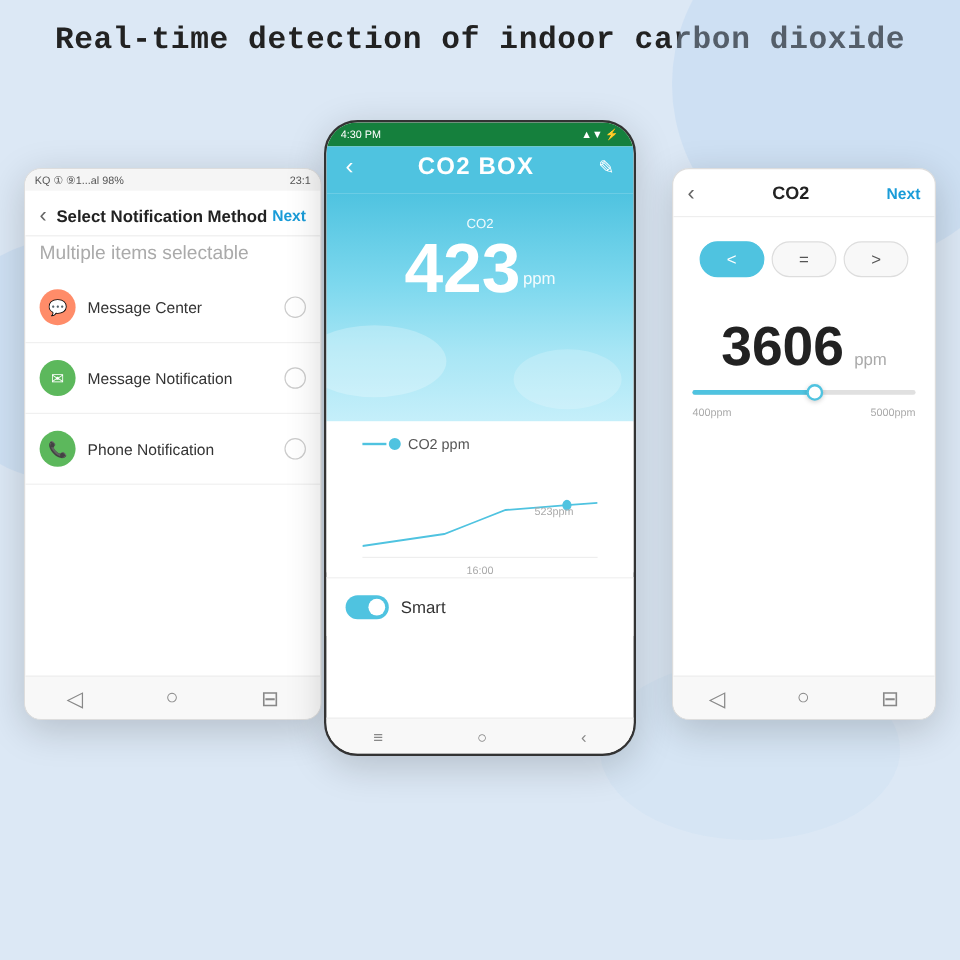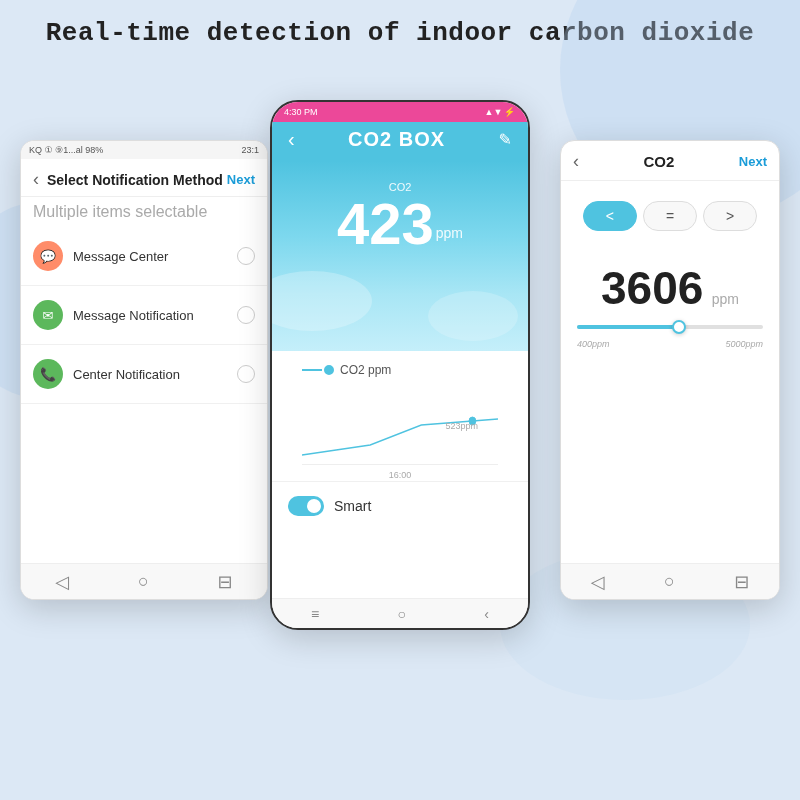--- a/index.html
+++ b/index.html
@@ -168,21 +168,21 @@
       border-top: 1px solid #eee;
       display: flex;
       align-items: center;
       justify-content: space-around;
       font-size: 18px;
       color: #888;
     }
 
     
     .phone-center .status-bar {
-      background: #ec4899;
+      background: #15803d;
       padding: 5px 12px;
       display: flex;
       justify-content: space-between;
       align-items: center;
       font-size: 9px;
       color: #fff;
     }
     .phone-center .nav-bar {
       background: #4fc3e0;
       display: flex;
@@ -414,21 +414,20 @@
       border-radius: 50%;
       top: -5px;
       left: calc(55% - 7px);
       box-shadow: 0 1px 4px rgba(0,0,0,0.2);
     }
     .slider-labels {
       display: flex;
       justify-content: space-between;
       font-size: 9px;
       color: #aaa;
-      font-style: italic;
     }
     .phone-right .bottom-nav {
       position: absolute;
       bottom: 0;
       left: 0; right: 0;
       height: 36px;
       background: #f8f8f8;
       border-top: 1px solid #eee;
       display: flex;
       align-items: center;
@@ -478,21 +477,21 @@
         <span style="color:#fff;font-size:13px;">✉</span>
       </div>
       <span class="item-label">Message Notification</span>
       <div class="radio-circle"></div>
     </div>
 
     <div class="list-item">
       <div class="item-icon icon-phone">
         <span style="color:#fff;font-size:13px;">📞</span>
       </div>
-      <span class="item-label">Center Notification</span>
+      <span class="item-label">Phone Notification</span>
       <div class="radio-circle"></div>
     </div>
 
     <div class="bottom-nav">
       <span>◁</span>
       <span>○</span>
       <span>⊟</span>
     </div>
   </div>
 

